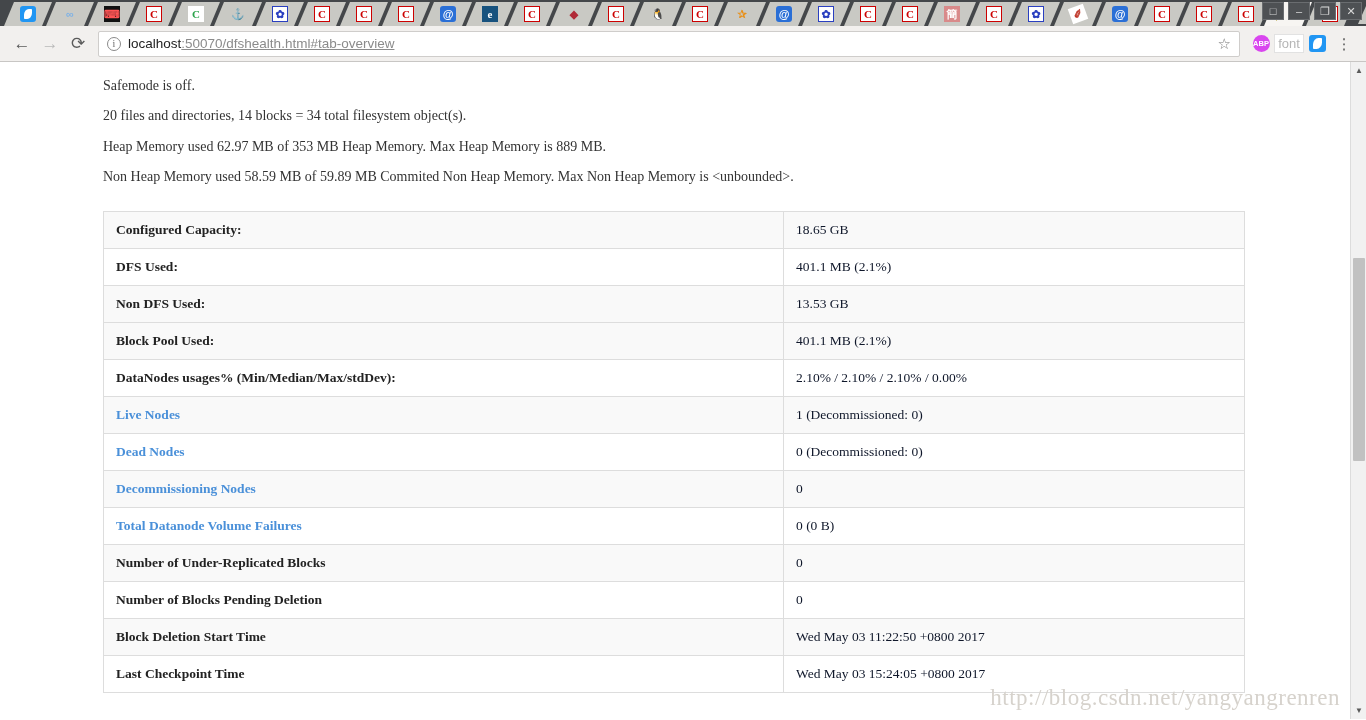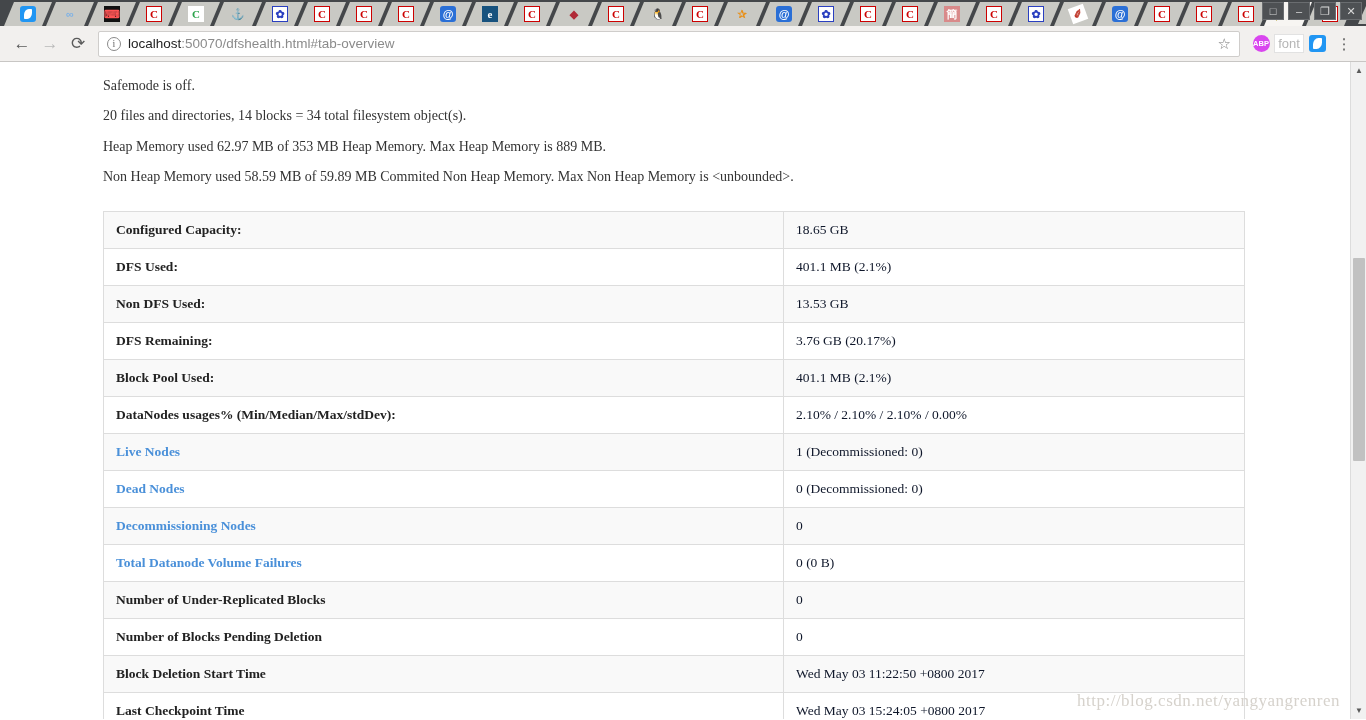--- a/index.html
+++ b/index.html
@@ -104,21 +104,21 @@
     padding:0 8px;
     margin:0 6px;
     font-size:13.5px;
   }
   .infoicon {
     width:14px;height:14px;border:1px solid #8a8a8a;border-radius:50%;
     color:#6a6a6a;font-size:10px;display:flex;align-items:center;justify-content:center;
     margin-right:7px; font-family:"Liberation Serif",serif;
   }
   .url-strong { color:#222; }
-  .url-rest { color:#8b8b8b; }
+  .url-rest { color:#8b8b8b;text-decoration:underline; }
   .starbtn { margin-left:auto; color:#7a7a7a; font-size:15px; }
   .ext { width:26px;height:26px;display:flex;align-items:center;justify-content:center;margin-left:2px;}
   .abp { width:17px;height:17px;border-radius:50%;background:#d946ef;color:#fff;font-size:7.5px;font-weight:bold;display:flex;align-items:center;justify-content:center;}
   .fontext { font-size:13px; color:#b5b5b5; background:#fff; border:1px solid #e2e2e2; padding:1px 3px;}
   .blueext { width:17px;height:17px;background:#2196f3;border-radius:3px;position:relative;}
   .blueext::after{content:"";position:absolute;left:4px;top:3px;width:9px;height:11px;background:#fff;border-radius:60% 10% 60% 10%;}
   .kebab { color:#5a5a5a; font-size:15px; letter-spacing:0; line-height:4px;}
 
   
   .viewport {
@@ -165,21 +165,21 @@
   table.overview tr.even td { background: #ffffff; }
   table.overview td.k a { color:#4a90d9; text-decoration:none; font-weight:bold; }
   table.overview { border-left:1px solid #dddddd; border-right:1px solid #dddddd;}
 
   .watermark {
     position:absolute;
     right: 26px;
     bottom: 8px;
     color:#d6d2cc;
     font-family:"Liberation Serif", serif;
-    font-size:17px;
+    font-size:23px;
     letter-spacing:0.5px;
     white-space:nowrap;
     pointer-events:none;
   }
 
   
   .scrollbar {
     position:absolute; right:0; top:0; width:16px; height:100%;
     background:#f1f1f1; border-left:1px solid #dcdcdc;
   }
@@ -371,24 +371,20 @@
               <td class="v">18.65 GB</td>
             </tr>
             <tr class="even">
               <td class="k">DFS Used:</td>
               <td class="v">401.1 MB (2.1%)</td>
             </tr>
             <tr class="odd">
               <td class="k">Non DFS Used:</td>
               <td class="v">13.53 GB</td>
             </tr>
-            <tr class="even">
-              <td class="k">DFS Remaining:</td>
-              <td class="v">3.76 GB (20.17%)</td>
-            </tr>
             <tr class="odd">
               <td class="k">Block Pool Used:</td>
               <td class="v">401.1 MB (2.1%)</td>
             </tr>
             <tr class="even">
               <td class="k">DataNodes usages% (Min/Median/Max/stdDev):</td>
               <td class="v">2.10% / 2.10% / 2.10% / 0.00%</td>
             </tr>
             <tr class="odd">
               <td class="k"><a href="#">Live Nodes</a></td>

